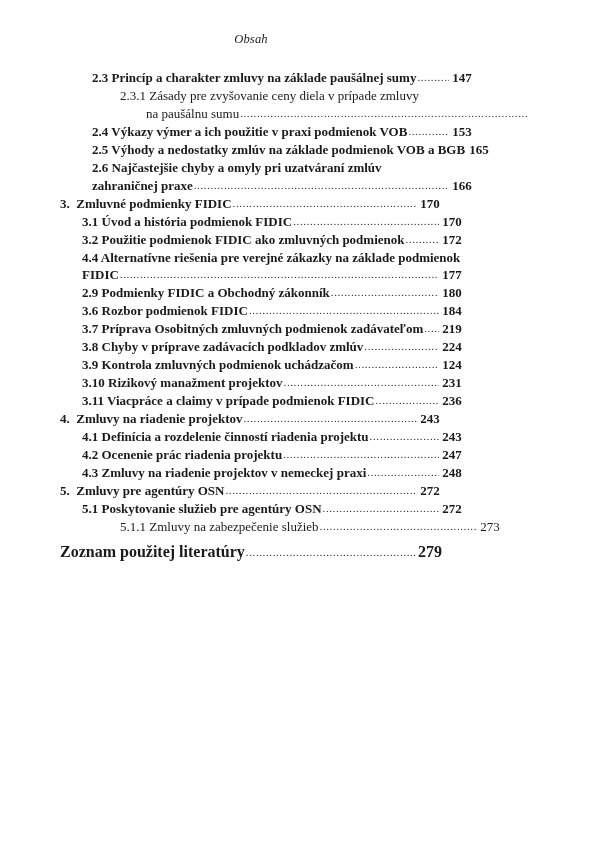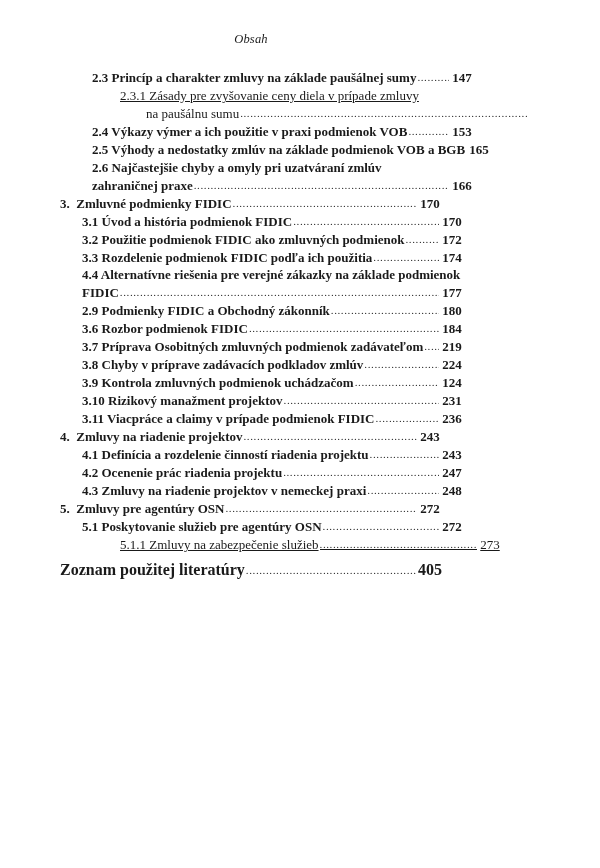--- a/index.html
+++ b/index.html
@@ -61,21 +61,21 @@
     text-align: center;
     min-width: 24px;
     white-space: pre;
   }
   .bold .label, .bold .page-num { font-weight: bold; }
   .nodots .dots::after { content: ""; }
   
   .lvl-0 { padding-left: 0px; }
   .lvl-1 { padding-left: 22px; }
   .lvl-2 { padding-left: 32px; }
-  .lvl-3 { padding-left: 60px; text-decoration: underline; }
+  .lvl-3 { padding-left: 60px; }
   .lvl-4 { padding-left: 86px; }
   .biblio {
     margin-top: 8px;
   }
 </style>
 </head>
 <body>
 
 <div class="page">
 
@@ -124,25 +124,20 @@
       <div class="toc-entry lvl-1 bold">
         <span class="label">3.1 Úvod a história podmienok FIDIC</span>
         <span class="dots"></span>
         <span class="page-num">170</span>
       </div>
       <div class="toc-entry lvl-1 bold">
         <span class="label">3.2 Použitie podmienok FIDIC ako zmluvných podmienok</span>
         <span class="dots"></span>
         <span class="page-num">172</span>
       </div>
-      <div class="toc-entry lvl-1 bold">
-        <span class="label">3.3 Rozdelenie podmienok FIDIC podľa ich použitia</span>
-        <span class="dots"></span>
-        <span class="page-num">174</span>
-      </div>
       <div class="toc-entry lvl-1 bold nodots">
         <span class="label">4.4 Alternatívne riešenia pre verejné zákazky na základe podmienok</span>
         <span class="dots"></span>
         <span class="page-num"></span>
       </div>
       <div class="toc-entry lvl-1 bold">
         <span class="label">FIDIC</span>
         <span class="dots"></span>
         <span class="page-num">177</span>
       </div>
@@ -215,17 +210,17 @@
         <span class="label">5.1.1 Zmluvy na zabezpečenie služieb</span>
         <span class="dots"></span>
         <span class="page-num">273</span>
       </div>
     </div>
 
   <div class="biblio" id="biblio-slot">
       <div class="toc-entry lvl-0 bold">
         <span class="label">Zoznam použitej literatúry</span>
         <span class="dots"></span>
-        <span class="page-num">405</span>
+        <span class="page-num">279</span>
       </div>
     </div>
 
 </div>
 
 </body></html>

